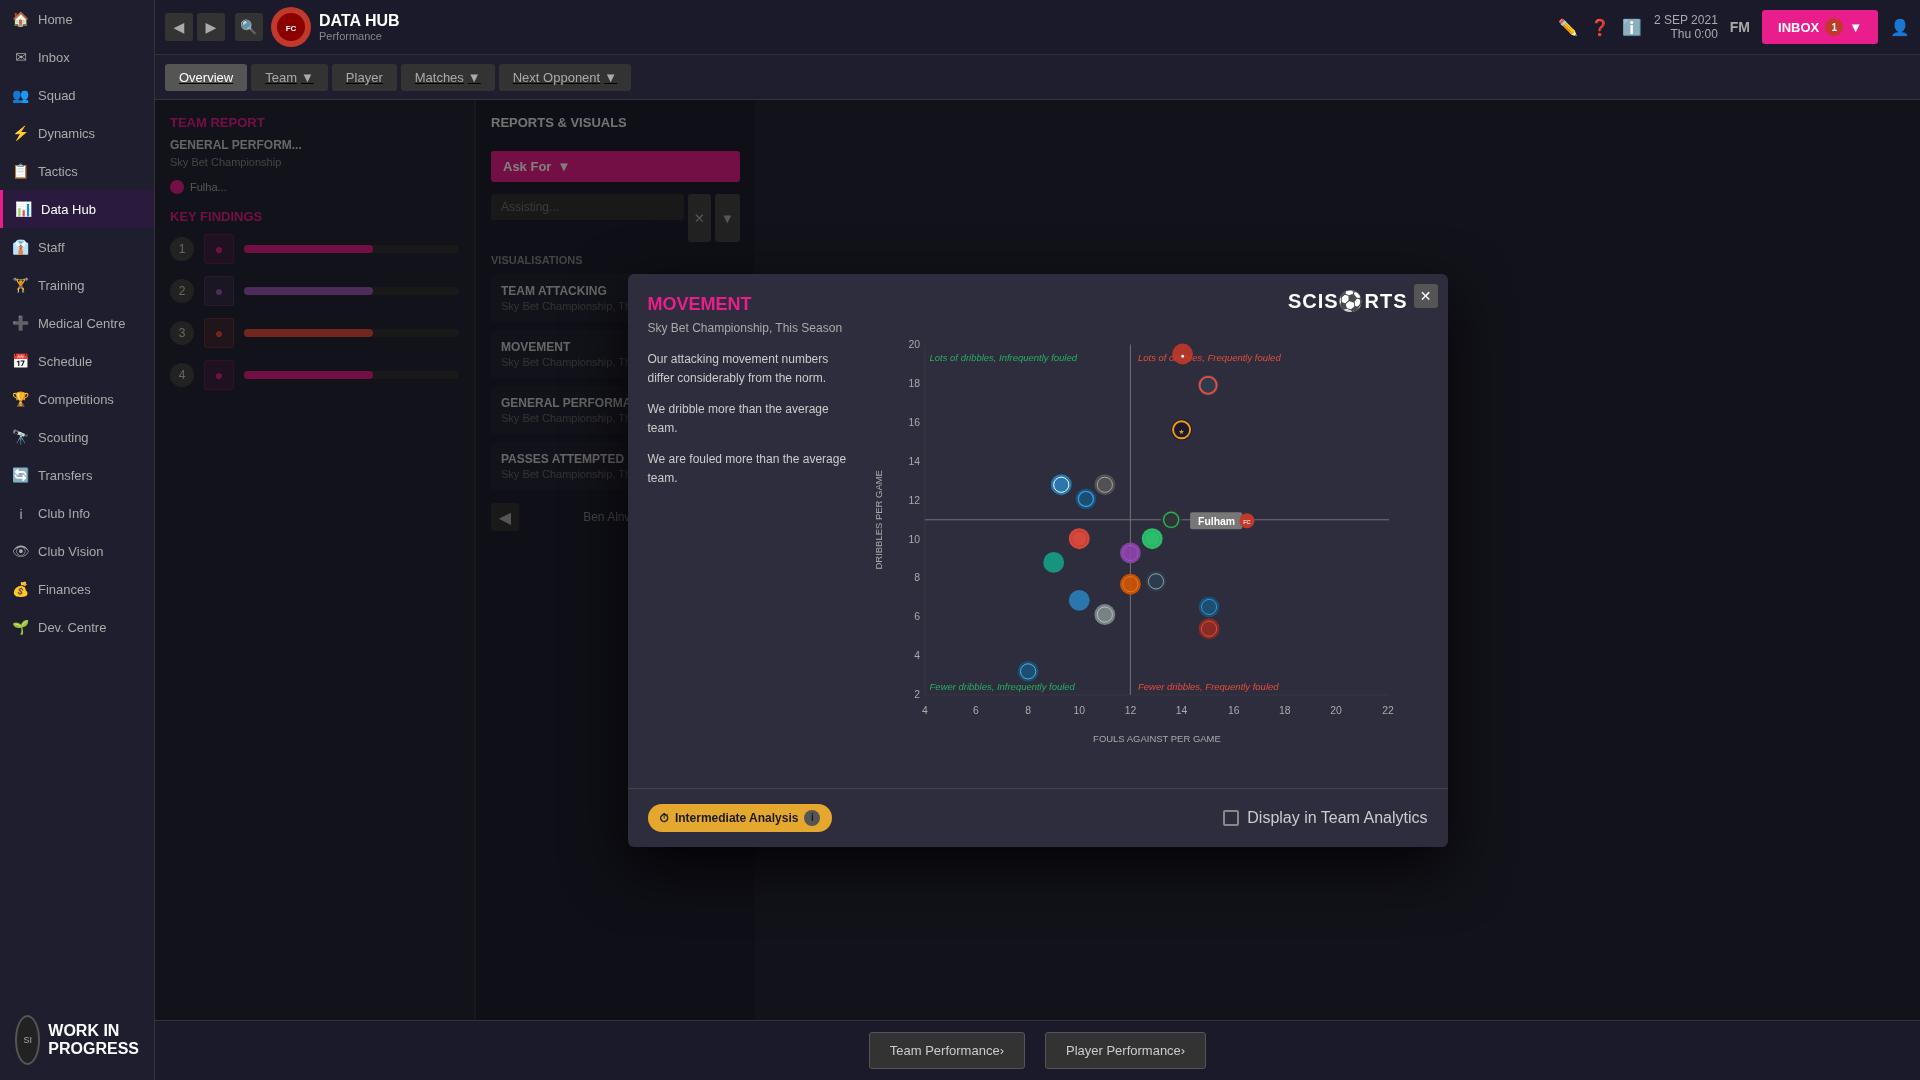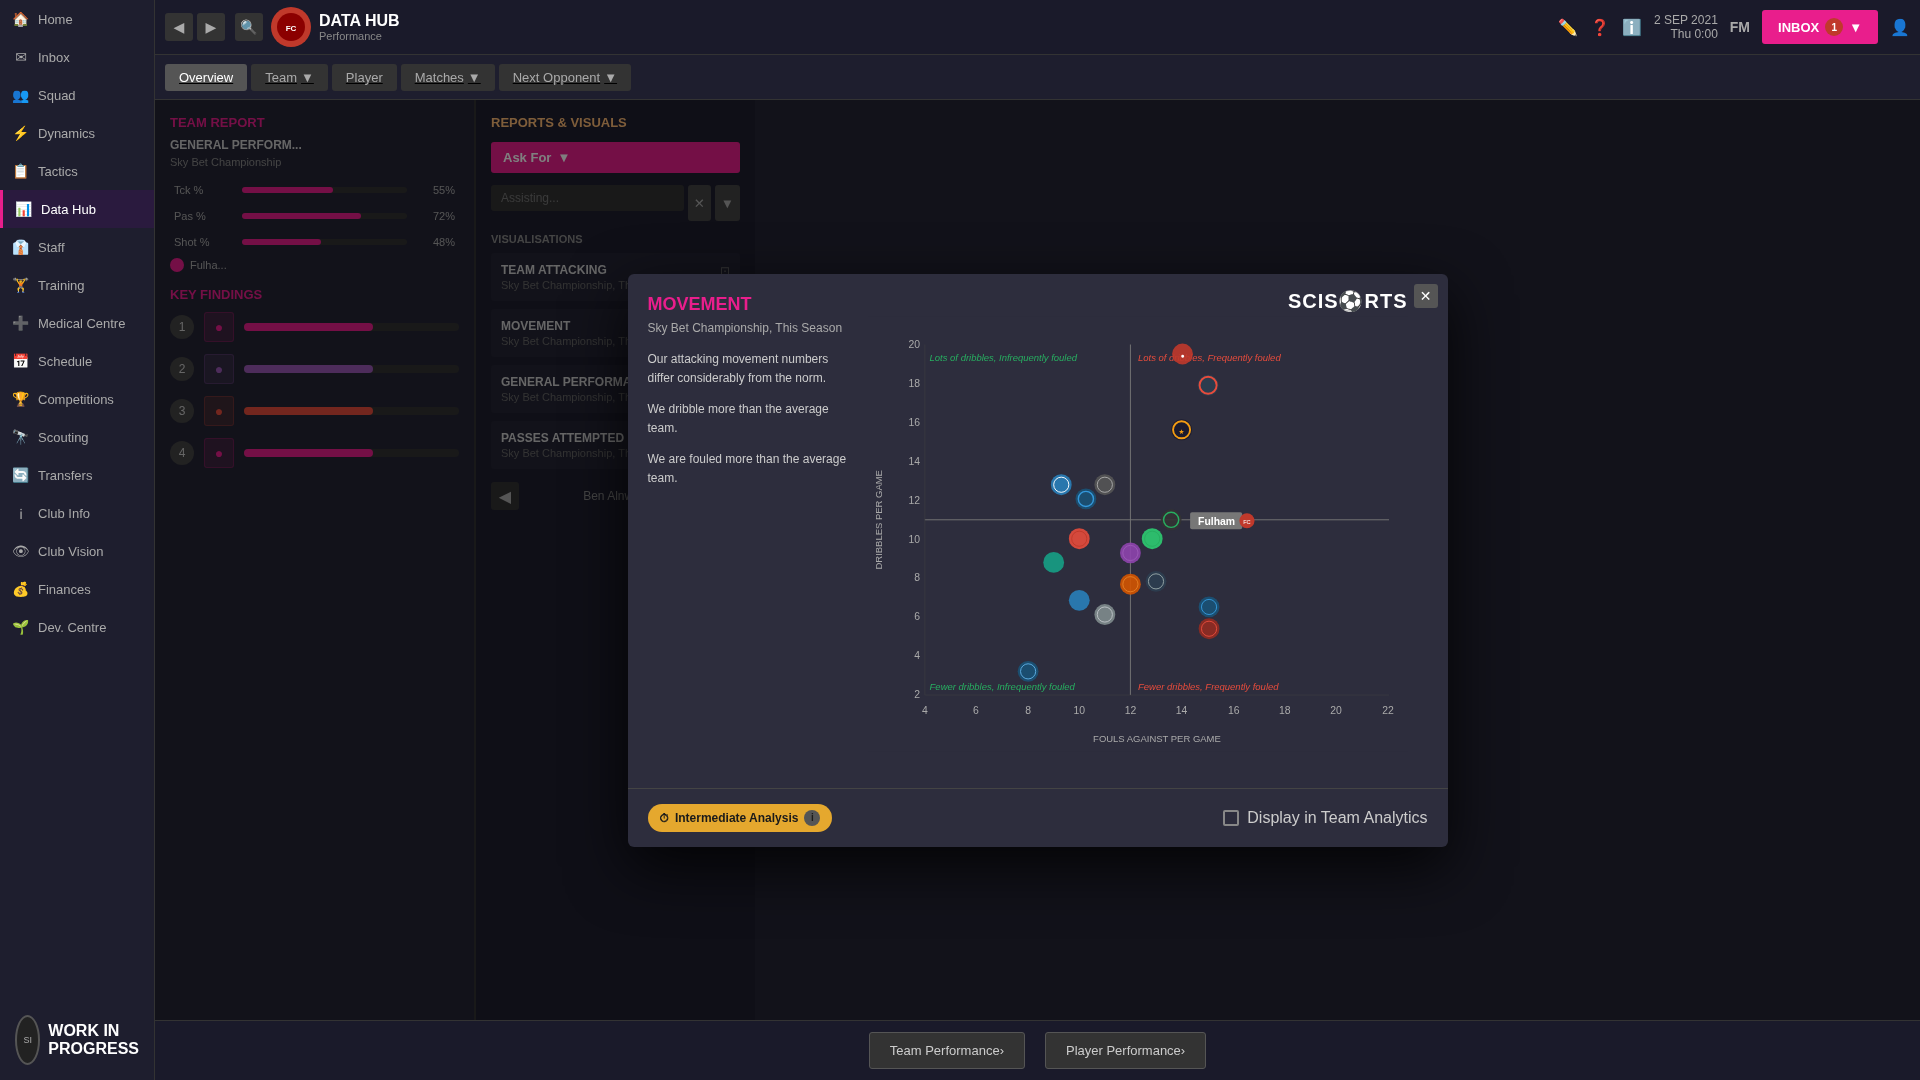--- a/index.html
+++ b/index.html
@@ -115,23 +115,23 @@
     .finding-icon { width: 30px; height: 30px; background: #333; border-radius: 3px; display: flex; align-items: center; justify-content: center; }
 
     
     .right-panel {
       width: 280px;
       background: #1e1e2e;
       padding: 15px;
       border-left: 1px solid #333;
       overflow-y: auto;
     }
-    .analytics-title { color: #fdba74; font-size: 13px; font-weight: bold; margin-bottom: 12px; text-transform: uppercase; }
+    .analytics-title { color: #e5e5e5; font-size: 13px; font-weight: bold; margin-bottom: 21px; text-transform: uppercase; }
     .ask-for-btn { background: #e91e8c; color: white; border: none; padding: 8px 12px; border-radius: 3px; cursor: pointer; font-size: 13px; font-weight: bold; display: flex; align-items: center; gap: 6px; margin-bottom: 12px; width: 100%; }
-    .analytics-input { background: #333; border: none; color: #84cc16; padding: 6px 10px; border-radius: 3px; width: 100%; font-size: 12px; margin-bottom: 10px; }
+    .analytics-input { background: #333; border: none; color: #84cc16; padding: 6px 10px; border-radius: 3px; width: 100%; font-size: 12px; margin-bottom: 22px; }
     .analytics-item { background: #252535; border-radius: 3px; padding: 10px; margin-bottom: 8px; cursor: pointer; }
     .analytics-item-title { color: #ccc; font-size: 12px; font-weight: bold; margin-bottom: 2px; }
     .analytics-item-sub { color: #666; font-size: 11px; }
     .analytics-item-expand { float: right; color: #666; font-size: 12px; }
 
     
     .bottom-nav {
       height: 60px;
       background: #1a1a2a;
       display: flex;
@@ -400,43 +400,20 @@
     <button class="subnav-btn">Next Opponent <span>▼</span></button>
   </div>
 
   <div class="content-area">
 
     <div class="left-panel">
       <div class="section-title">TEAM REPORT</div>
       <div class="subsection-title">GENERAL PERFORM...</div>
       <div class="subtitle-grey">Sky Bet Championship</div>
 
-      <div id="stats-container">
-          <div class="stat-row">
-    <span class="stat-label">Tck %</span>
-    <div class="stat-bar">
-      <div class="stat-fill" style="width:55%"></div>
-    </div>
-    <span class="stat-pct">55%</span>
-  </div>
-          <div class="stat-row">
-    <span class="stat-label">Pas %</span>
-    <div class="stat-bar">
-      <div class="stat-fill" style="width:72%"></div>
-    </div>
-    <span class="stat-pct">72%</span>
-  </div>
-          <div class="stat-row">
-    <span class="stat-label">Shot %</span>
-    <div class="stat-bar">
-      <div class="stat-fill" style="width:48%"></div>
-    </div>
-    <span class="stat-pct">48%</span>
-  </div>
-        </div>
 
       <div style="display:flex;align-items:center;gap:6px;margin:6px 0;">
         <div style="width:14px;height:14px;border-radius:50%;background:#e91e8c;"></div>
         <span style="color:#aaa;font-size:11px;">Fulha...</span>
       </div>
 
       <div class="key-findings-title">KEY FINDINGS</div>
       <div id="findings-container">
           <div class="finding-item">
     <div class="finding-num">1</div>

